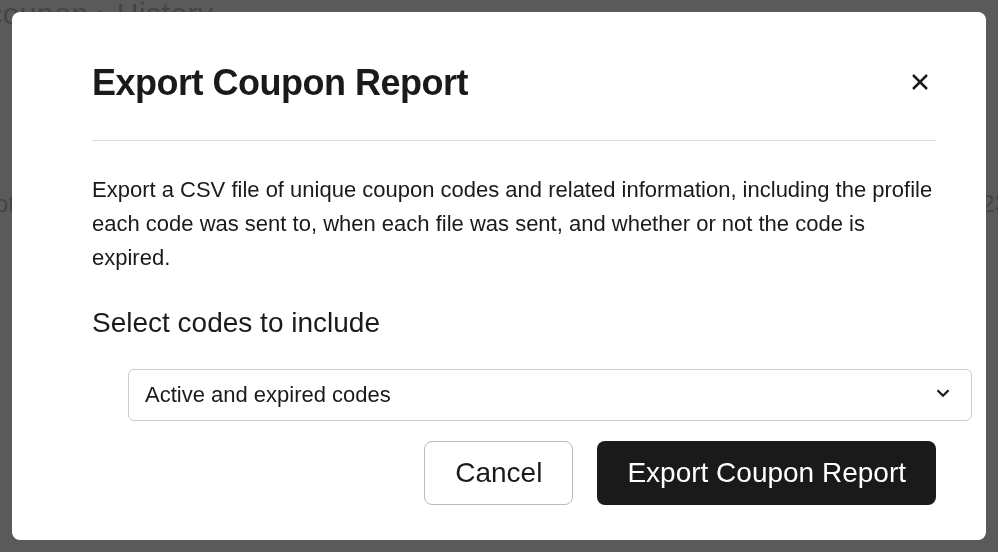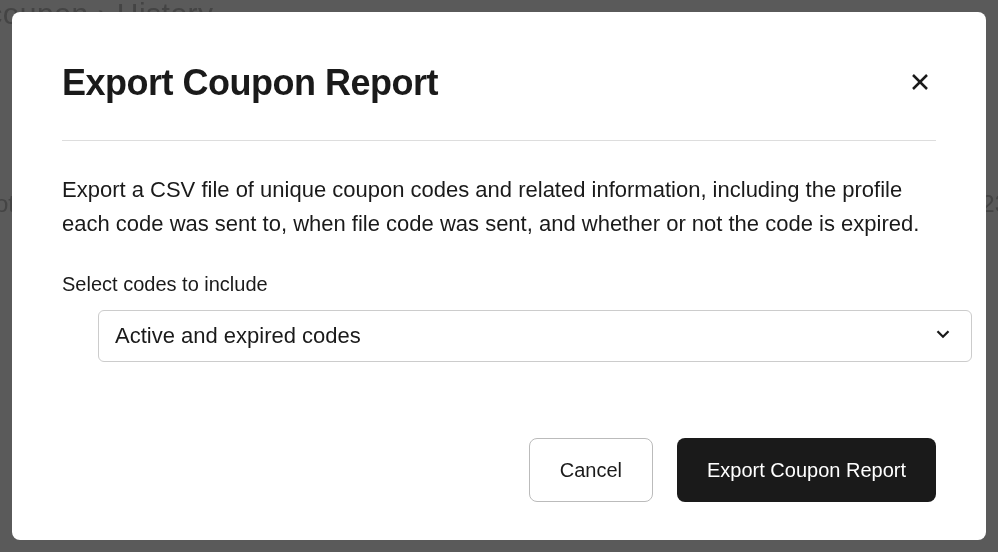--- a/index.html
+++ b/index.html
@@ -38,21 +38,21 @@
       color: #444;
     }
     .modal {
       position: absolute;
       top: 12px;
       left: 12px;
       right: 12px;
       bottom: 12px;
       background: #ffffff;
       border-radius: 8px;
-      padding: 50px 50px 38px 50px;
+      padding: 50px 50px 38px 80px;
       display: flex;
       flex-direction: column;
     }
     .modal-header {
       display: flex;
       justify-content: space-between;
       align-items: center;
       padding-bottom: 36px;
       border-bottom: 1px solid #ddd;
     }
@@ -81,23 +81,23 @@
       padding-top: 32px;
       flex: 1;
     }
     .description {
       font-size: 22px;
       line-height: 1.55;
       color: #1a1a1a;
       margin-bottom: 32px;
     }
     .field-label {
-      font-size: 20px;
+      font-size: 28px;
       color: #1a1a1a;
-      margin-bottom: 14px;
+      margin-bottom: 30px;
       display: block;
     }
     .select-wrapper {
       position: relative;
       width: 100%;
       margin-left: 36px;
     }
     .select-field {
       width: 100%;
       height: 52px;
@@ -128,21 +128,21 @@
     }
     .modal-footer {
       display: flex;
       justify-content: flex-end;
       gap: 24px;
       padding-top: 20px;
     }
     .btn {
       height: 64px;
       border-radius: 8px;
-      font-size: 20px;
+      font-size: 28px;
       font-weight: 500;
       cursor: pointer;
       padding: 0 30px;
       display: flex;
       align-items: center;
       justify-content: center;
     }
     .btn-secondary {
       background: #fff;
       color: #1a1a1a;
@@ -168,21 +168,21 @@
       <span>
         <svg viewBox="0 0 24 24" fill="none">
           <line x1="5" y1="5" x2="19" y2="19"></line>
           <line x1="19" y1="5" x2="5" y2="19"></line>
         </svg>
       </span>
     </button>
   </div>
 
   <div class="modal-body">
-    <p class="description">Export a CSV file of unique coupon codes and related information, including the profile each code was sent to, when file code was sent, and whether or not the code is expired.</p>
+    <p class="description">Export a CSV file of unique coupon codes and related information, including the profile each code was sent to, when each file was sent, and whether or not the code is expired.</p>
 
     <label class="field-label">Select codes to include</label>
 
     <div class="select-wrapper">
       <button class="select-field">Active and expired codes</button>
       <span class="chevron">
         <svg viewBox="0 0 24 24">
           <polyline points="6 9 12 15 18 9"></polyline>
         </svg>
       </span>

